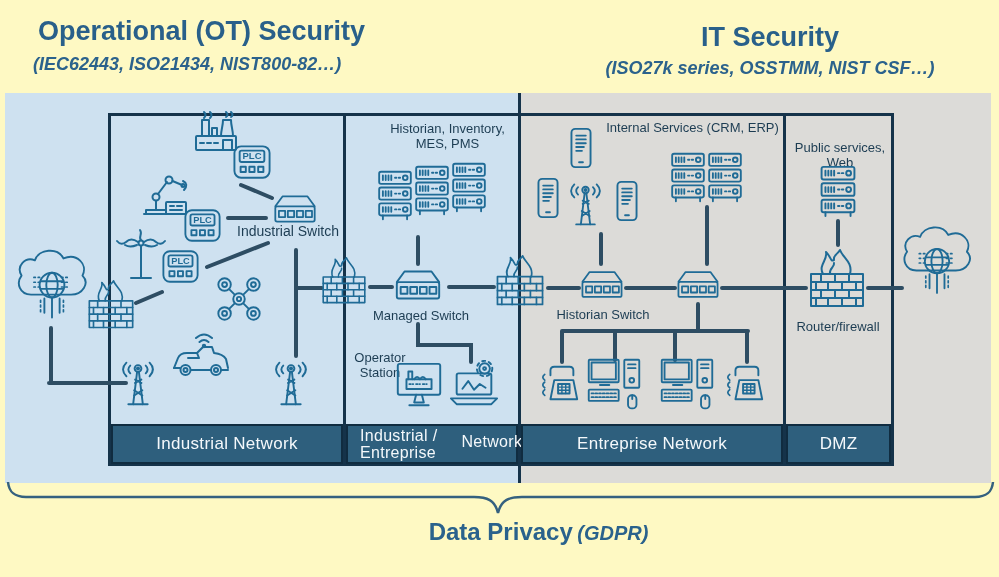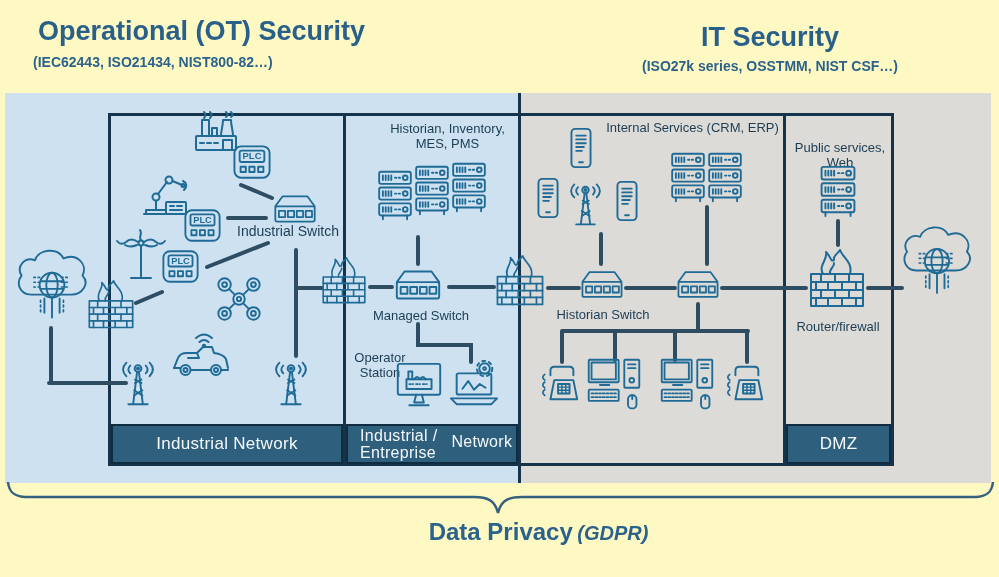--- a/index.html
+++ b/index.html
@@ -11,29 +11,29 @@
   #region-it{left:520px;width:471px;background:#dcdbd8;}
   #region-divider{position:absolute;left:518px;top:93px;width:3px;height:390px;background:#15334a;z-index:1;}
   
   #main-box{position:absolute;left:108px;top:113px;width:786px;height:353px;
             border:3px solid #15334a;box-sizing:border-box;z-index:1;}
   .zone-divider{position:absolute;top:113px;width:3px;height:353px;background:#15334a;z-index:1;}
   
   .banner{position:absolute;top:424px;height:40px;background:#2e5f7d;border:2px solid #102c40;
           box-sizing:border-box;color:#f4f8fb;display:flex;align-items:center;justify-content:center;
           font-size:17px;letter-spacing:.3px;z-index:3;}
-  .b2wrap{display:flex;align-items:center;gap:14px;padding-left:12px;white-space:nowrap;justify-content:flex-end;}
+  .b2wrap{display:flex;align-items:center;gap:24px;padding-left:12px;white-space:nowrap;justify-content:flex-end;}
   .b2col{display:flex;flex-direction:column;line-height:17px;font-size:16px;}
   .b2net{font-size:16px;position:relative;top:-2px;}
   
   .lbl{position:absolute;color:#1c3c52;font-size:13px;line-height:15px;text-align:center;z-index:3;}
   .lbl.left{text-align:center;}
   
   .hdr-title{position:absolute;color:#29608a;font-weight:bold;font-size:27px;z-index:2;}
-  .hdr-sub{position:absolute;color:#2b628c;font-weight:bold;font-size:14px;z-index:2;}
+  .hdr-sub{position:absolute;color:#2b628c;font-weight:bold;font-style:italic;font-size:18px;z-index:2;}
   #footer-label{position:absolute;left:0;top:518px;width:999px;text-align:center;padding-left:78px;
                 box-sizing:border-box;color:#2a628c;z-index:2;}
   #footer-label .big{font-size:24px;font-weight:bold;}
   #footer-label .small{font-size:20px;font-weight:bold;font-style:italic;}
   
   .icon{position:absolute;z-index:3;}
   .icon svg{width:100%;height:100%;display:block;stroke:#1f6b96;fill:none;
             stroke-width:2;stroke-linecap:round;stroke-linejoin:round;}
   #wires{position:absolute;left:0;top:0;width:999px;height:577px;z-index:2;pointer-events:none;}
 </style>
@@ -431,20 +431,23 @@
   </div>
   <div class="banner" style="left:346px;width:172px;justify-content:flex-start;overflow:visible">
     <div class="b2wrap">
       <div class="b2col">
         <span>Industrial /</span>
         <span>Entreprise</span>
       </div>
       <span class="b2net">Network</span>
     </div>
   </div>
+  <div class="banner" style="left:521px;width:262px">
+    <span>Entreprise Network</span>
+  </div>
   <div class="banner" style="left:786px;width:105px">
     <span>DMZ</span>
   </div>
 
   <div id="footer-label">
     <span class="big">Data Privacy</span>
     <span class="small"> <span>(GDPR)</span></span>
   </div>
 
 </div>

